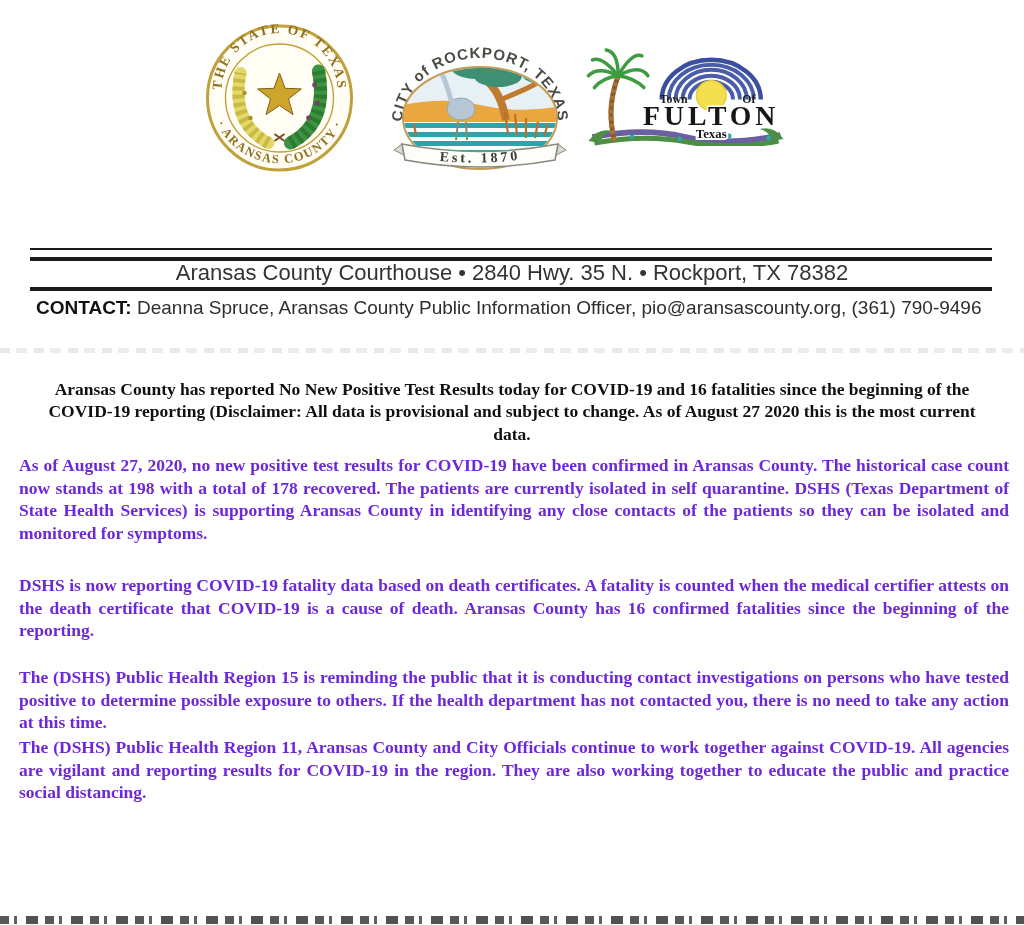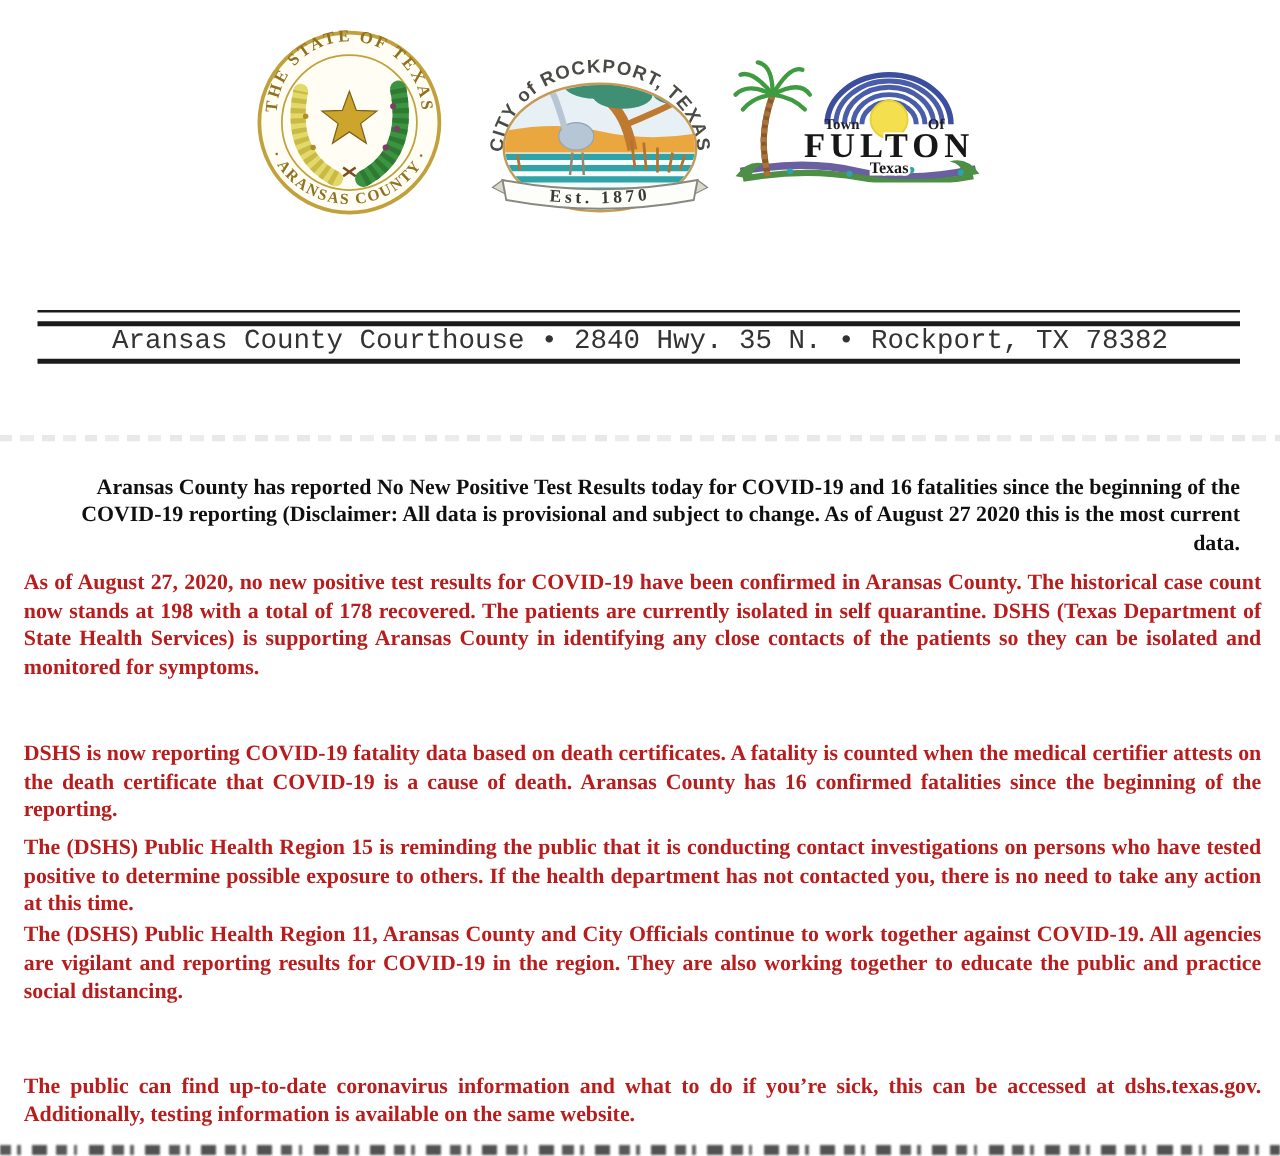--- a/index.html
+++ b/index.html
@@ -16,38 +16,38 @@
   .title{
     position:absolute;top:161px;left:0;width:100%;text-align:center;
     font-weight:bold;font-size:88px;line-height:90px;letter-spacing:1px;color:#0d0d0d;
   }
   .rule{position:absolute;left:30px;right:32px;background:#1b1b1b;}
   .rule-thin{top:248px;height:2px;}
   .rule-mid{top:257px;height:4px;}
   .rule-bottom{top:287px;height:4px;}
   .address{
     position:absolute;top:261px;left:0;width:100%;text-align:center;
-    font-family:Liberation Mono, monospace;font-size:22px;line-height:24px;color:#333;
+    font-family:Liberation Sans, sans-serif;font-size:22px;line-height:24px;color:#333;
   }
   .contact{
     position:absolute;top:297px;left:36px;right:24px;
     font-family:"Liberation Sans", sans-serif;font-size:19px;line-height:22px;color:#2e2e2e;
   }
   .contact .label{font-weight:bold;color:#111;}
   
   .lead{
-    position:absolute;top:360px;left:32px;width:960px;text-align:right;
+    position:absolute;top:360px;left:32px;width:960px;text-align:center;
     font-weight:bold;font-size:17.5px;line-height:22.5px;color:#101010;
   }
   .para{
     position:absolute;left:19px;width:990px;text-align:justify;
-    font-weight:bold;font-size:17.5px;line-height:22.5px;color:#b91c1c;margin:0;
+    font-weight:bold;font-size:17.5px;line-height:22.5px;color:#6d28d9;margin:0;
   }
   .p2{top:454px;}
-  .p3{top:574px;margin-top:17px;}
+  .p3{top:574px;}
   .p4{top:666px;}
   .p5{top:736px;}
   .p6{top:857px;}
   
   .artifact{position:absolute;left:0;width:1024px;pointer-events:none;}
   .artifact-mid{
     top:348px;height:5px;opacity:.55;filter:blur(.6px);
     background:repeating-linear-gradient(90deg,#d7d7d7 0 10px,transparent 10px 16px,#dedede 16px 27px,transparent 27px 34px);
   }
   .artifact-bottom{
@@ -198,26 +198,28 @@
   </div>
 
 
   <div class="rule rule-thin"></div>
   <div class="rule rule-mid"></div>
 
   <div class="address">Aransas County Courthouse • 2840 Hwy. 35 N. • Rockport, TX 78382</div>
 
   <div class="rule rule-bottom"></div>
 
+  <div class="contact">
+    <span class="label">CONTACT:</span><span> Deanna Spruce, Aransas County Public Information Officer, pio@aransascounty.org, (361) 790-9496</span>
+  </div>
 
   <div class="artifact artifact-mid"></div>
 
   <p class="lead">Aransas County has reported No New Positive Test Results today for COVID-19 and 16 fatalities since the beginning of the COVID-19 reporting (Disclaimer: All data is provisional and subject to change. As of August 27 2020 this is the most current data.</p>
 
   <p class="para p2">As of August 27, 2020, no new positive test results for COVID-19 have been confirmed in Aransas County. The historical case count now stands at 198 with a total of 178 recovered.  The patients are currently isolated in self quarantine. DSHS (Texas Department of State Health Services) is supporting Aransas County in identifying any close contacts of the patients so they can be isolated and monitored for symptoms.</p>
   <p class="para p3">DSHS is now reporting COVID-19 fatality data based on death certificates. A fatality is counted when the medical certifier attests on the death certificate that COVID-19 is a cause of death. Aransas County has 16 confirmed fatalities since the beginning of the reporting.</p>
   <p class="para p4">The (DSHS) Public Health Region 15 is reminding the public that it is conducting contact investigations on persons who have tested positive to determine possible exposure to others. If the health department has not contacted you, there is no need to take any action at this time.</p>
   <p class="para p5">The (DSHS) Public Health Region 11, Aransas County and City Officials continue to work together against COVID-19. All agencies are vigilant and reporting results for COVID-19 in the region. They are also working together to educate the public and practice social distancing.</p>
-  <p class="para p6">The public can find up-to-date coronavirus information and what to do if you’re sick, this can be accessed at dshs.texas.gov. Additionally, testing information is available on the same website.</p>
 
   <div class="artifact artifact-bottom"></div>
 
 </div>
 
 </body></html>

